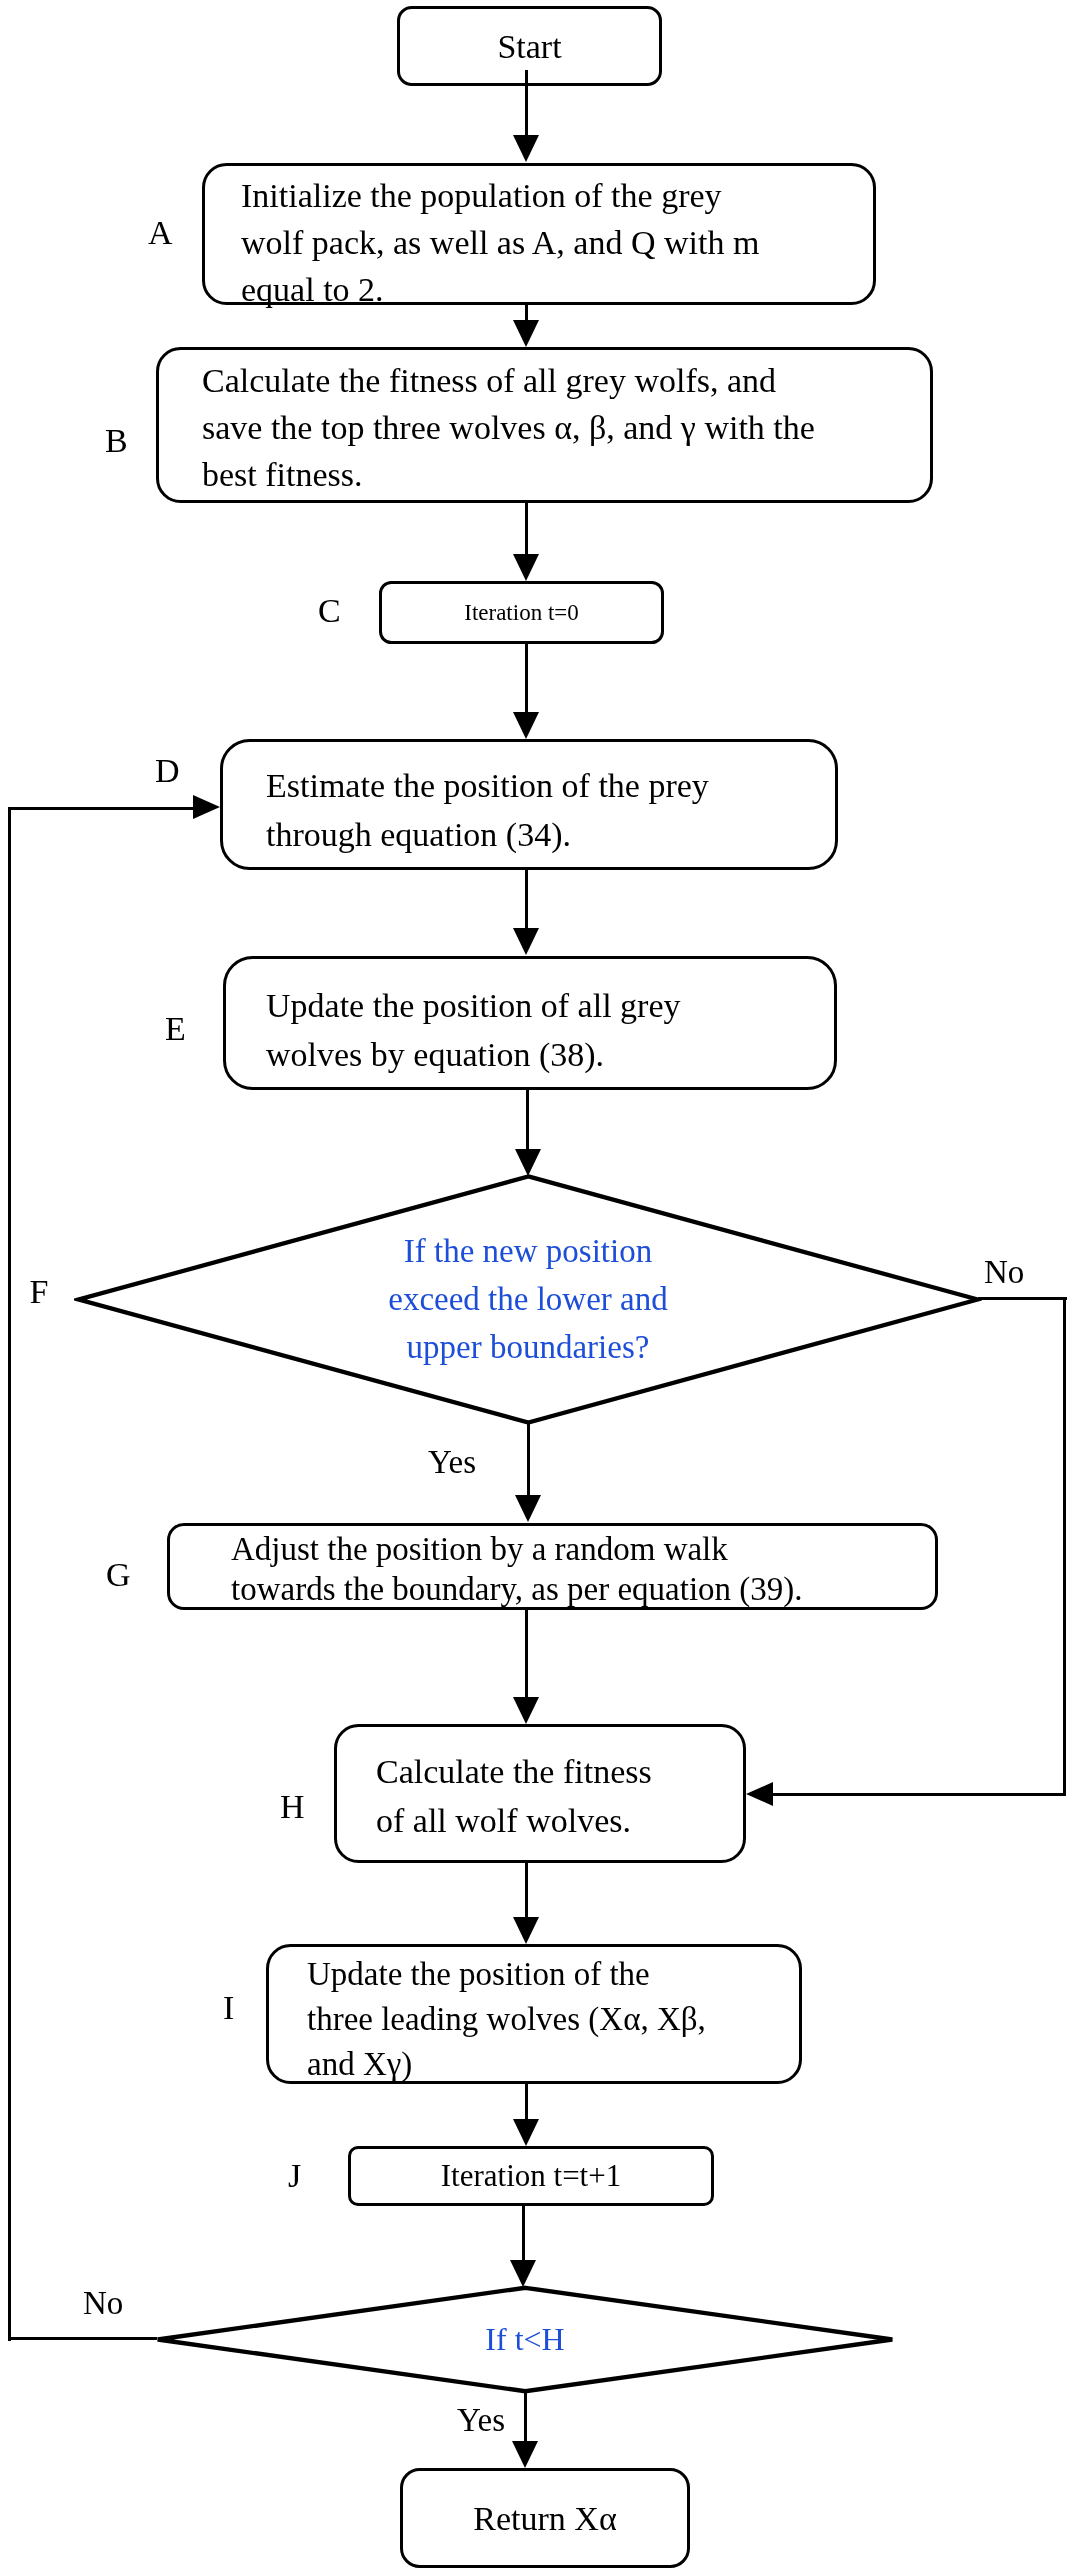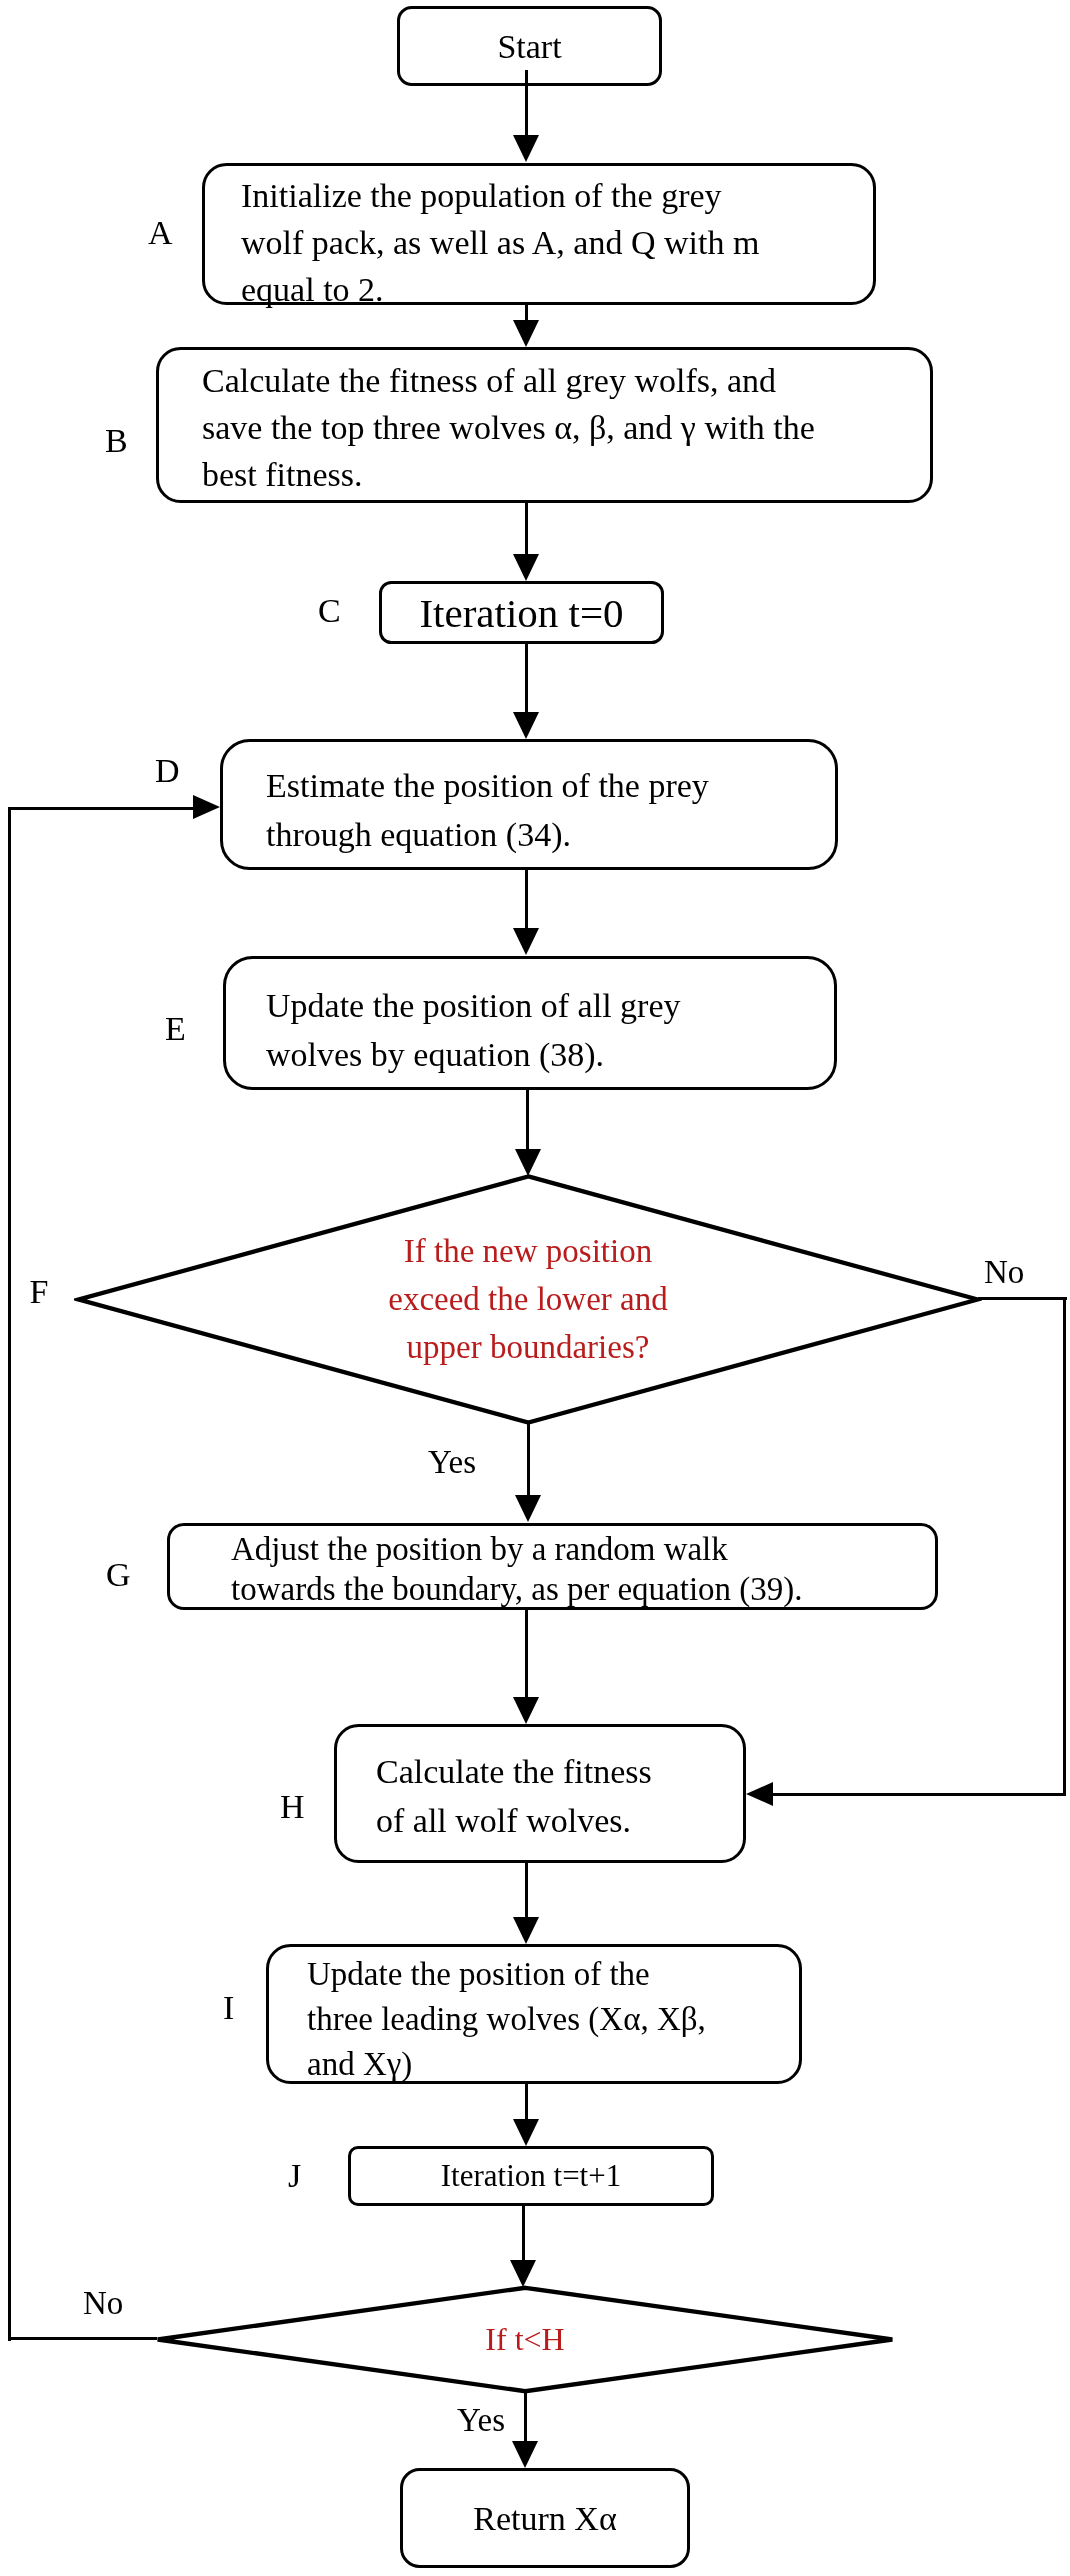--- a/index.html
+++ b/index.html
@@ -16,21 +16,21 @@
   .centered{display:flex;align-items:center;justify-content:center;text-align:center;}
   .letter{position:absolute;font-size:34px;color:#000;}
   .elabel{position:absolute;font-size:33px;color:#000;}
   .vline{position:absolute;width:3.1px;background:#000;}
   .hline{position:absolute;height:3.1px;background:#000;}
   .head-down{position:absolute;width:0;height:0;border-left:13px solid transparent;border-right:13px solid transparent;border-top:27px solid #000;}
   .head-left{position:absolute;width:0;height:0;border-top:12.3px solid transparent;border-bottom:12.3px solid transparent;border-right:27px solid #000;}
   .head-right{position:absolute;width:0;height:0;border-top:12.3px solid transparent;border-bottom:12.3px solid transparent;border-left:27px solid #000;}
   .diamond-wrap{position:absolute;}
   .diamond-wrap svg{display:block;}
-  .diamond-text{position:absolute;text-align:center;white-space:pre-line;color:#b91c1c;}
+  .diamond-text{position:absolute;text-align:center;white-space:pre-line;color:#1d4ed8;}
 </style>
 </head>
 <body>
 
 <div id="canvas">
 
   <div class="box centered" style="left:397px;top:6.2px;width:265px;height:80px;border-radius:14.8px;">
     <div class="node-text" style="line-height:37px;">Start</div>
   </div>
 
@@ -52,21 +52,21 @@
     <div class="node-text" style="padding:7.4px 6.2px 0 43px;">Calculate the fitness of all grey wolfs, and
 save the top three wolves α, β, and γ with the
 best fitness.</div>
   </div>
 
   <div class="vline" style="left:525px;top:503px;height:52px;"></div>
   <div class="head-down" style="left:513px;top:554px;"></div>
 
   <div class="letter" style="left:318px;top:592px;">C</div>
   <div class="box centered" style="left:379px;top:581px;width:285px;height:63px;border-radius:12.3px;">
-    <div class="node-text" style="font-size:41px;line-height:34px;">Iteration t=0</div>
+    <div class="node-text" style="font-size:23px;line-height:34px;">Iteration t=0</div>
   </div>
 
   <div class="vline" style="left:525px;top:644px;height:69px;"></div>
   <div class="head-down" style="left:513px;top:712px;"></div>
 
   <div class="letter" style="left:155px;top:752px;">D</div>
   <div class="box" style="left:220px;top:739px;width:618px;height:131px;border-radius:29.6px;">
     <div class="node-text" style="padding:18.5px 6.2px 0 43px;line-height:49px;">Estimate the position of the prey
 through equation (34).</div>
   </div>

